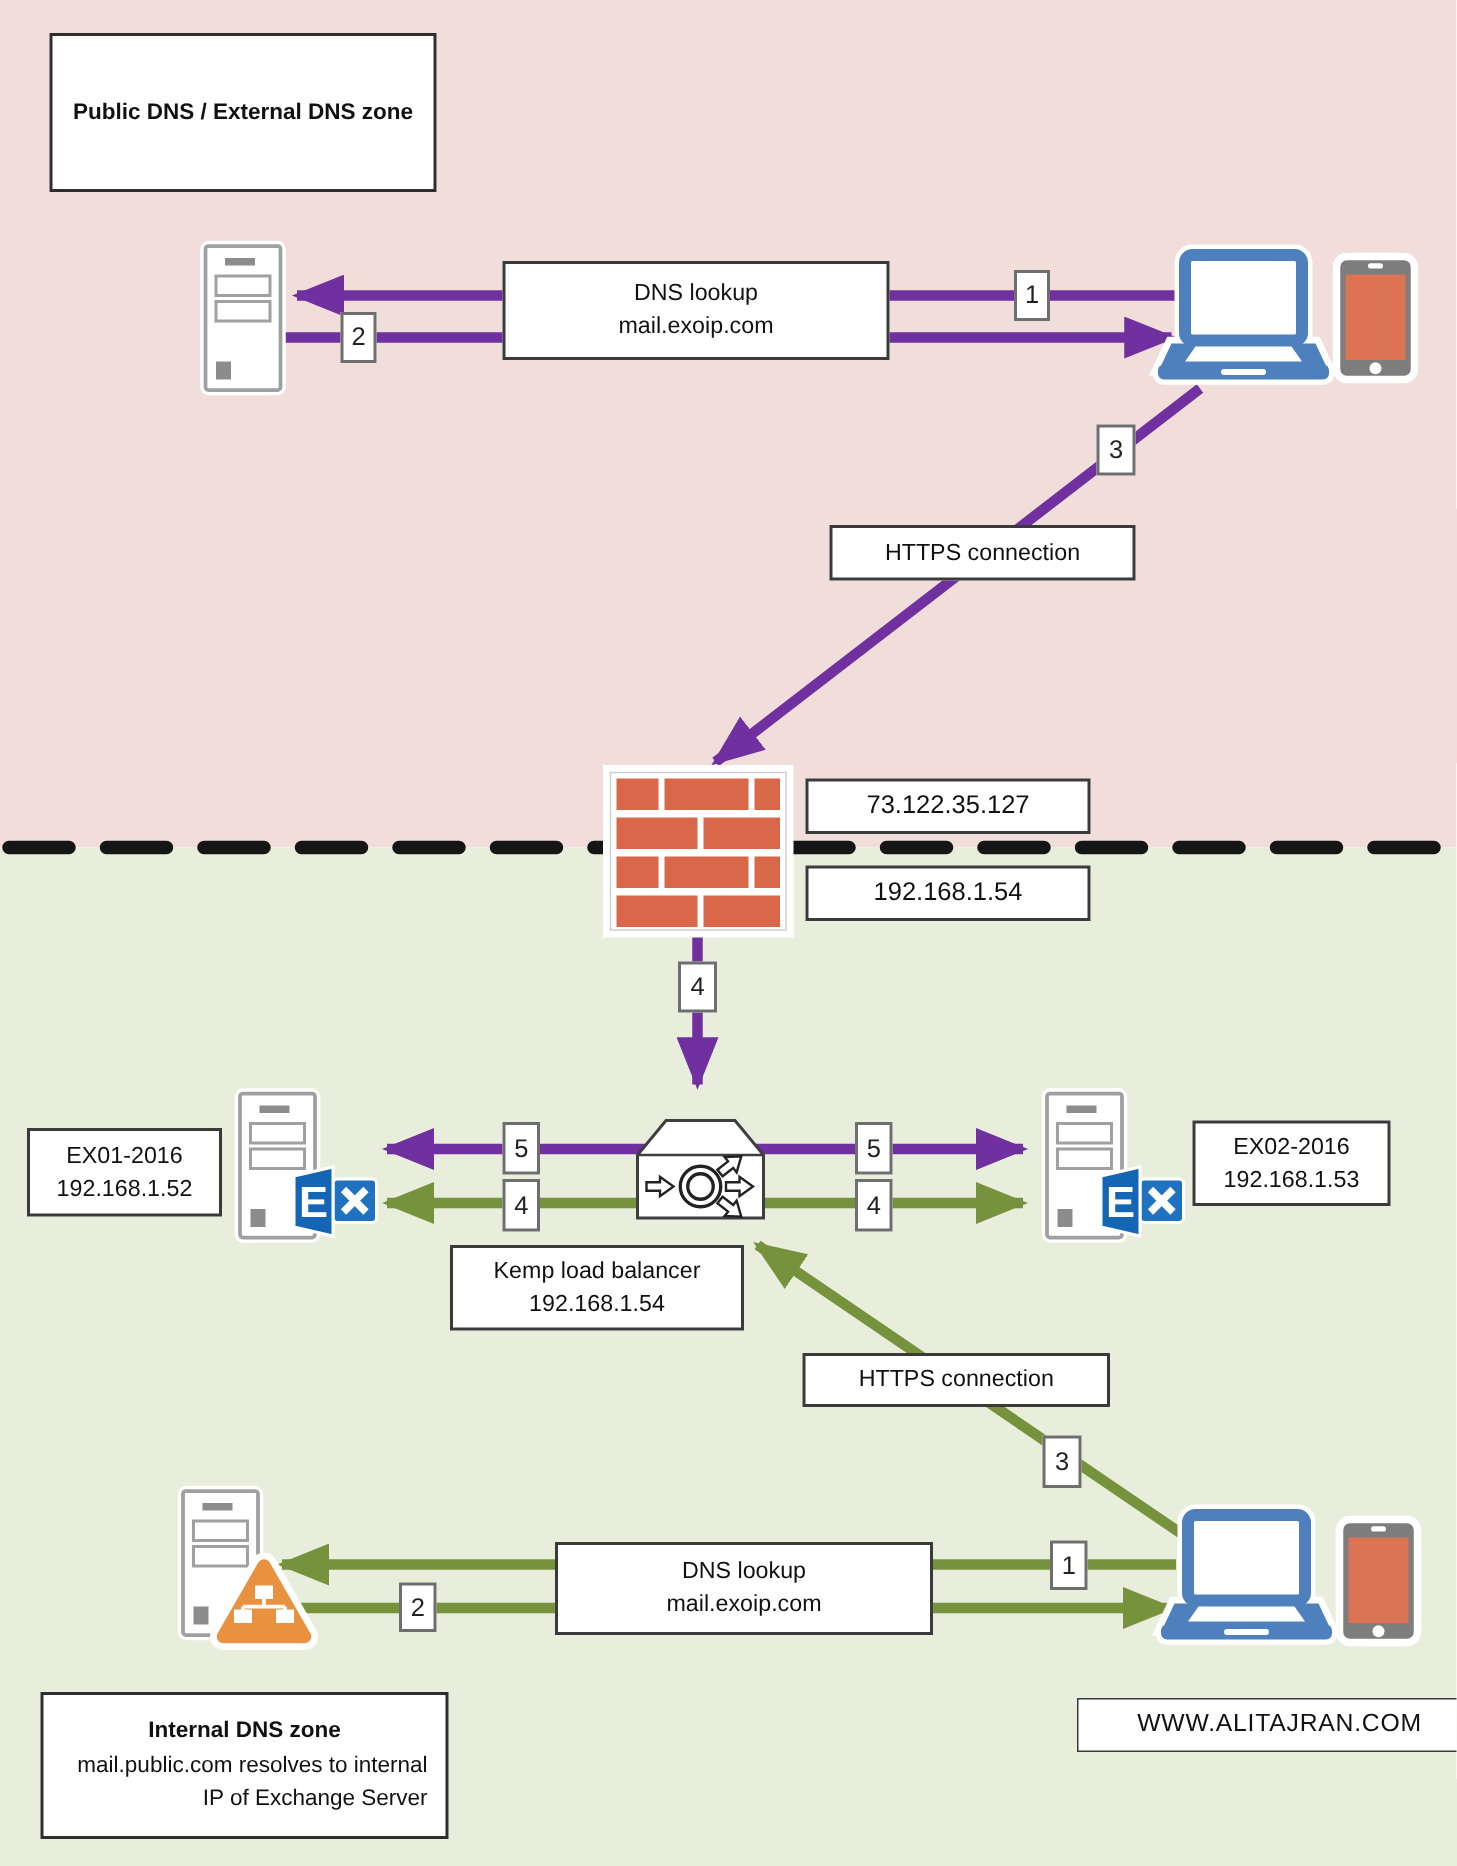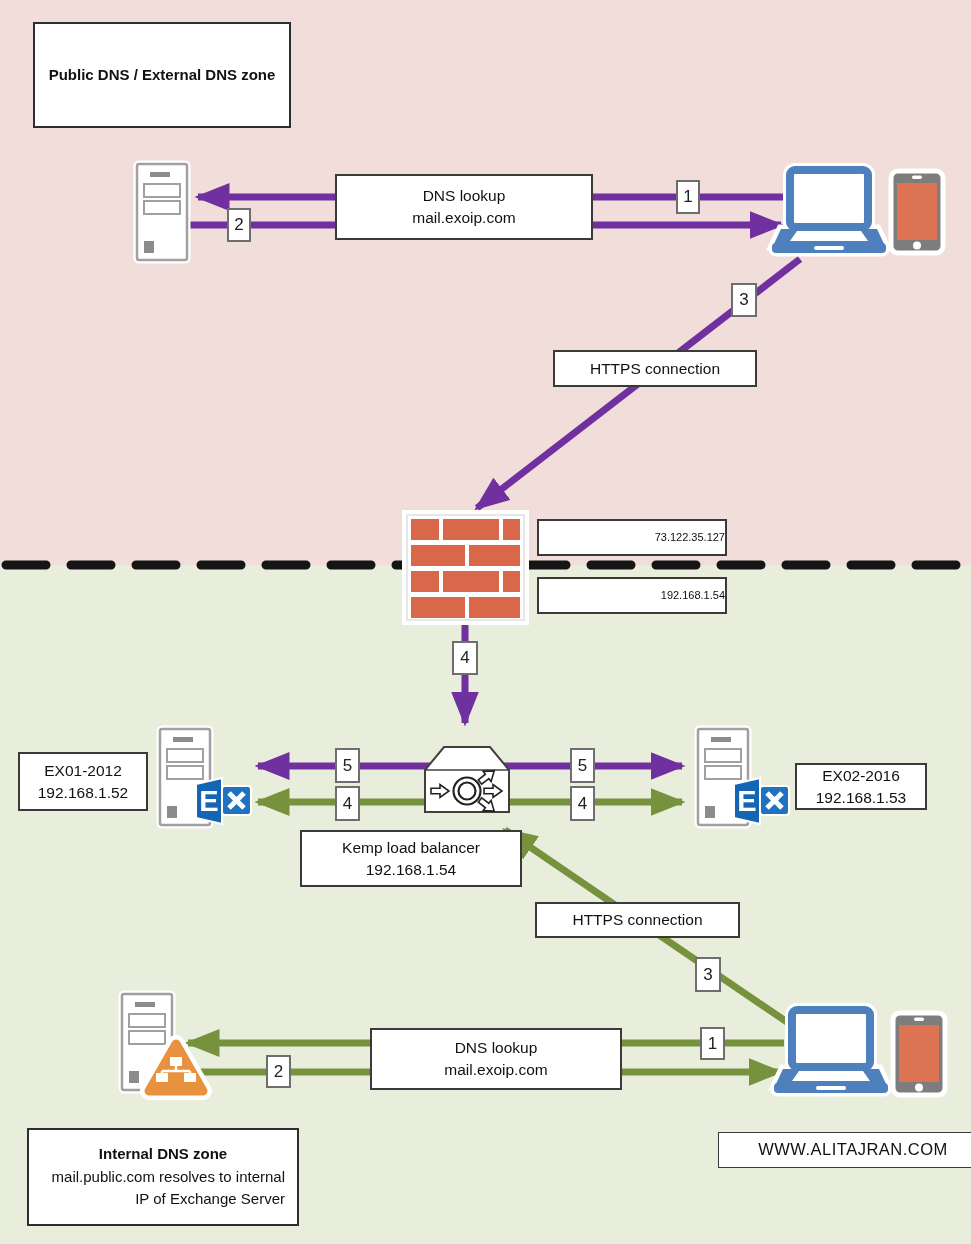--- a/index.html
+++ b/index.html
@@ -18,21 +18,21 @@
   .st-p{stroke:var(--purple);stroke-width:7;fill:none;}
   .st-g{stroke:var(--olive);stroke-width:7;fill:none;}
   .mk-p{fill:var(--purple);} .mk-g{fill:var(--olive);}
   .box{position:absolute;background:#fff;border:2px solid #3a3a3a;box-sizing:border-box;
        display:flex;flex-direction:column;align-items:center;justify-content:center;
        text-align:center;font-size:15.5px;line-height:1.42;}
   .note{font-size:15px;line-height:1.5;padding:2px 12px;border-color:#2e2e2e;}
   .note .t{font-weight:bold;}
   .num{position:absolute;background:#fff;border:2px solid #6e6e6e;box-sizing:border-box;
        display:flex;align-items:center;justify-content:center;font-size:17px;color:#222;}
-  .ipbox{font-size:11px;align-items:flex-end;}
+  .ipbox{font-size:17px;}
   .site{font-size:16.5px;letter-spacing:.5px;border-width:1.5px;}
 </style>
 </head>
 <body>
 
 <div class="stage">
   <div class="zone-ext"></div>
   <div class="zone-int"></div>
 
   <svg class="layer" width="971" height="1244" viewBox="0 0 971 1244">
@@ -161,29 +161,29 @@
   </div>
 
   <div class="box ipbox" style="left:537px;top:519px;width:190px;height:37px;">
     <div>73.122.35.127</div>
   </div>
   <div class="box ipbox" style="left:537px;top:577px;width:190px;height:37px;">
     <div>192.168.1.54</div>
   </div>
 
   <div class="box" style="left:18px;top:752px;width:130px;height:59px;">
-    <div>EX01-2012</div>
+    <div>EX01-2016</div>
     <div>192.168.1.52</div>
   </div>
-  <div class="box" style="left:795px;top:747px;width:132px;height:47px;margin-top:16px;">
+  <div class="box" style="left:795px;top:747px;width:132px;height:57px;">
     <div>EX02-2016</div>
     <div>192.168.1.53</div>
   </div>
 
-  <div class="box" style="left:300px;top:830px;width:222px;height:57px;">
+  <div class="box" style="left:300px;top:830px;width:196px;height:57px;">
     <div>Kemp load balancer</div>
     <div>192.168.1.54</div>
   </div>
 
   <div class="box" style="left:535px;top:902px;width:205px;height:36px;">
     <div>HTTPS connection</div>
   </div>
 
   <div class="box" style="left:370px;top:1028px;width:252px;height:62px;">
     <div>DNS lookup</div>

